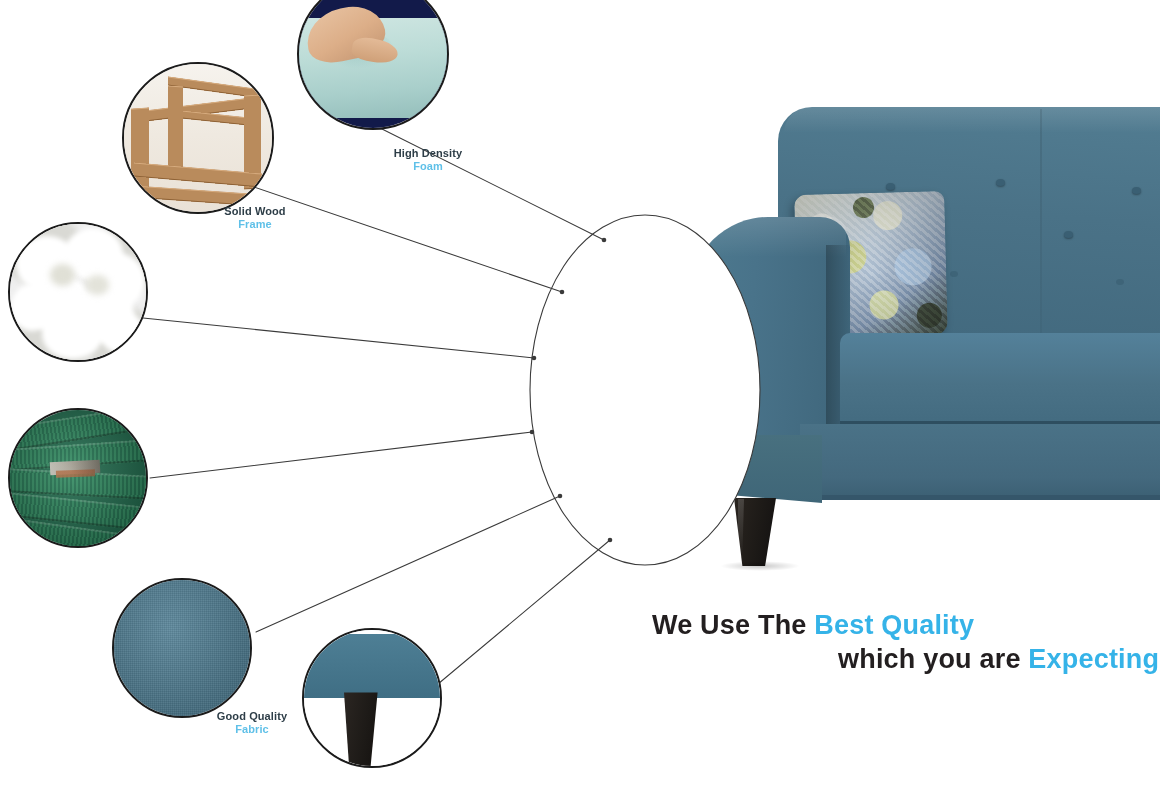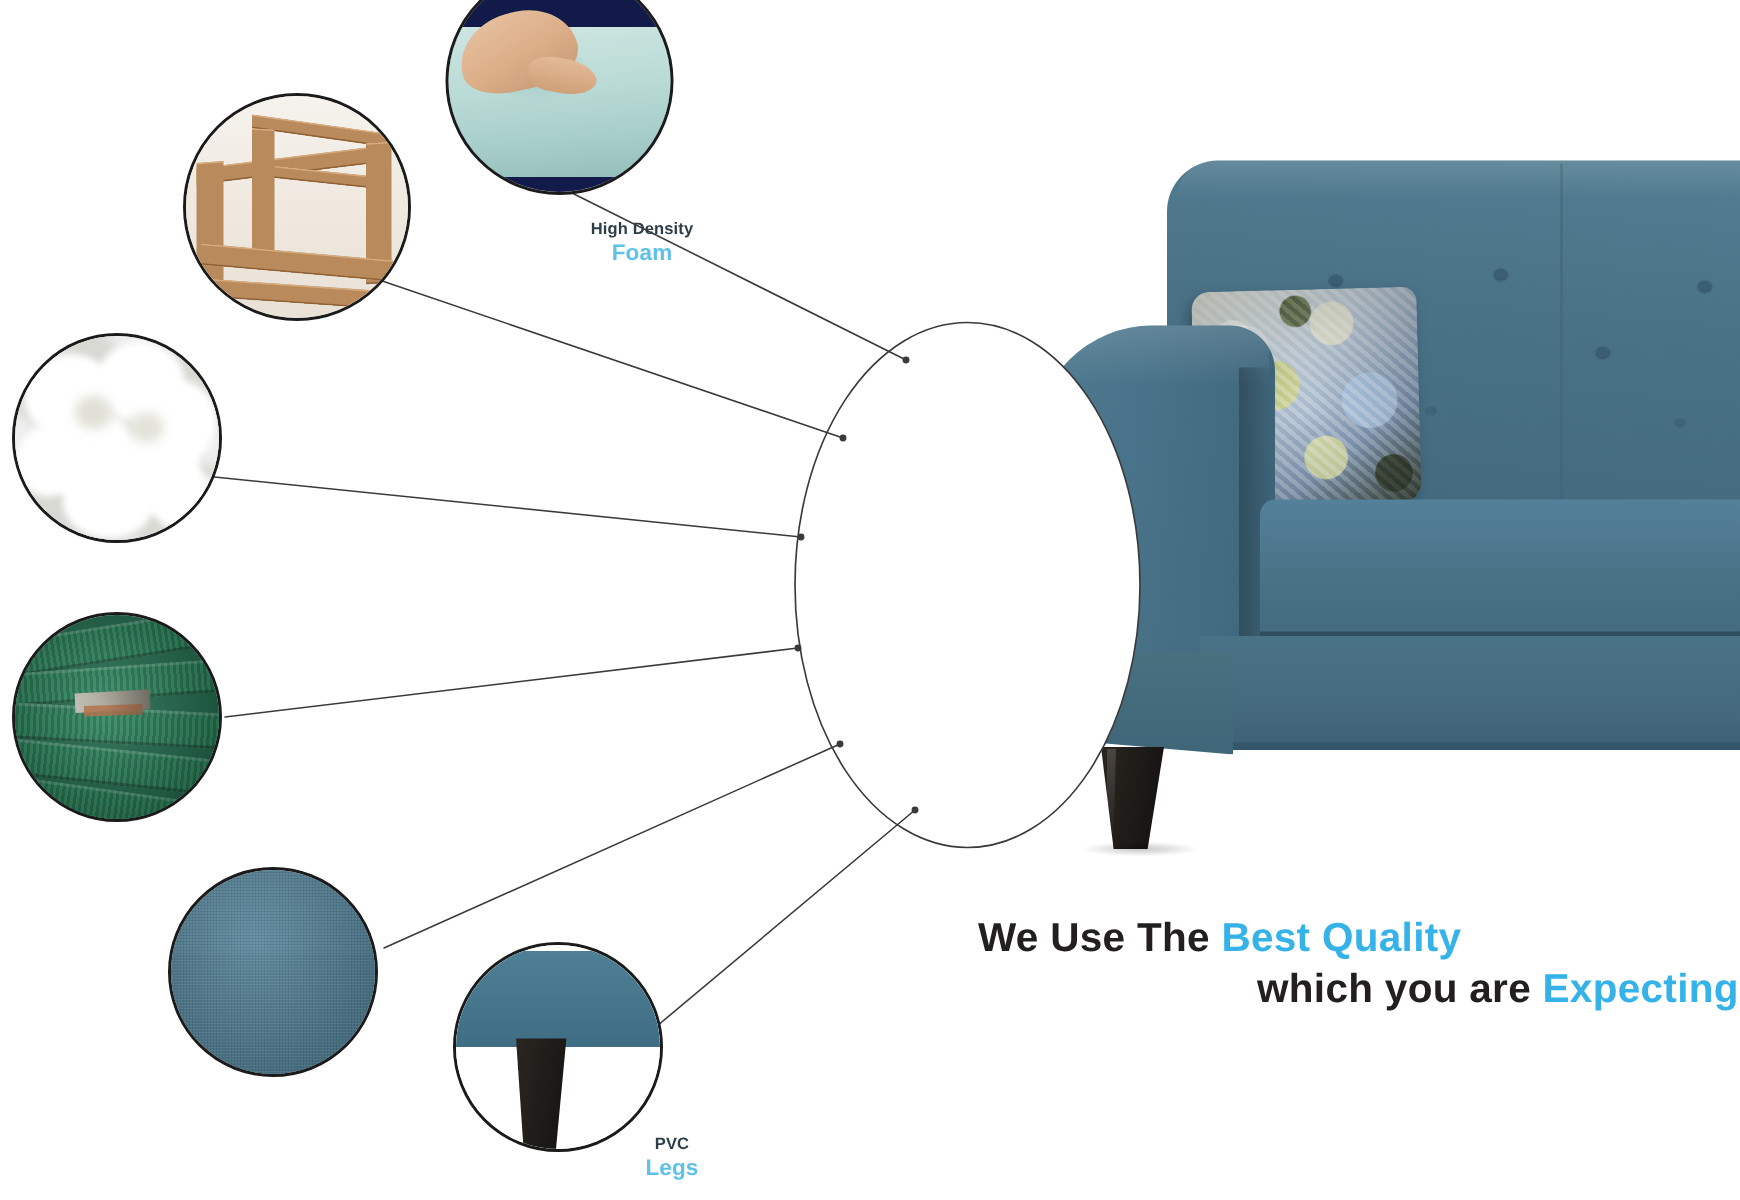--- a/index.html
+++ b/index.html
@@ -50,21 +50,21 @@
   }
   .cap .t1{
     display:block;
     font-size:11px;
     font-weight:bold;
     color:#2d3d47;
     letter-spacing:.1px;
   }
   .cap .t2{
     display:block;
-    font-size:15px;
+    font-size:11px;
     font-weight:bold;
     color:#5fc0e8;
     letter-spacing:.1px;
   }
 
   
   
   .art-wood{
     background:
       linear-gradient(180deg,#f6f3ee 0%,#efe9e0 48%,#e9e1d6 100%);
@@ -292,20 +292,24 @@
           <i class="w4"></i>
           <i class="w8"></i>
         <i class="w1"></i>
           <i class="w3"></i>
           <i class="w5"></i>
         <i class="w6"></i>
           <i class="w7"></i>
       </div>
     </div>
   </div>
+  <div class="cap" style="left:155px;top:205px;">
+    <span class="t1">Solid Wood</span>
+    <span class="t2">Frame</span>
+  </div>
 
   <div class="callout" style="left:8px;top:222px;width:140px;height:140px;">
     <div class="bubble" style="width:140px;height:140px;">
       <div class="fill art-fiber">
         <div class="shade" style="left:-6%;top:-6%;width:60%;height:52%;"></div>
         <div class="shade" style="left:52%;top:4%;width:54%;height:50%;"></div>
         <div class="shade" style="left:4%;top:58%;width:58%;height:50%;"></div>
         <div class="shade" style="left:54%;top:60%;width:54%;height:48%;"></div>
         <div class="puff" style="left:6%;top:10%;width:44%;height:40%;"></div>
         <div class="puff" style="left:40%;top:4%;width:42%;height:38%;"></div>
@@ -340,33 +344,33 @@
   </div>
 
   <div class="callout" style="left:112px;top:578px;width:140px;height:140px;">
     <div class="bubble" style="width:140px;height:140px;">
       <div class="fill art-fabric">
         <div style="position:absolute;inset:0;
                     background:radial-gradient(ellipse at 42% 36%,rgba(255,255,255,.10),rgba(0,0,0,.18) 88%);"></div>
       </div>
     </div>
   </div>
+  <div class="cap" style="left:152px;top:710px;">
+    <span class="t1">Good Quality</span>
+    <span class="t2">Fabric</span>
+  </div>
 
   <div class="callout" style="left:302px;top:628px;width:140px;height:140px;">
     <div class="bubble" style="width:140px;height:140px;">
       <div class="fill art-leg">
         <div class="seat"></div>
         <div class="peg"></div>
       </div>
     </div>
   </div>
-  <div class="cap" style="left:348px;top:757px;">
-    <span class="t1">PVC</span>
-    <span class="t2">Legs</span>
-  </div>
 
   <div class="headline line1" style="left:652px;top:610px;">
     <span>We Use The </span><span class="hi">Best Quality</span>
   </div>
   <div class="headline line2" style="left:838px;top:644px;">
     <span>which you are </span><span class="hi">Expecting</span>
   </div>
 
 </div>
 

